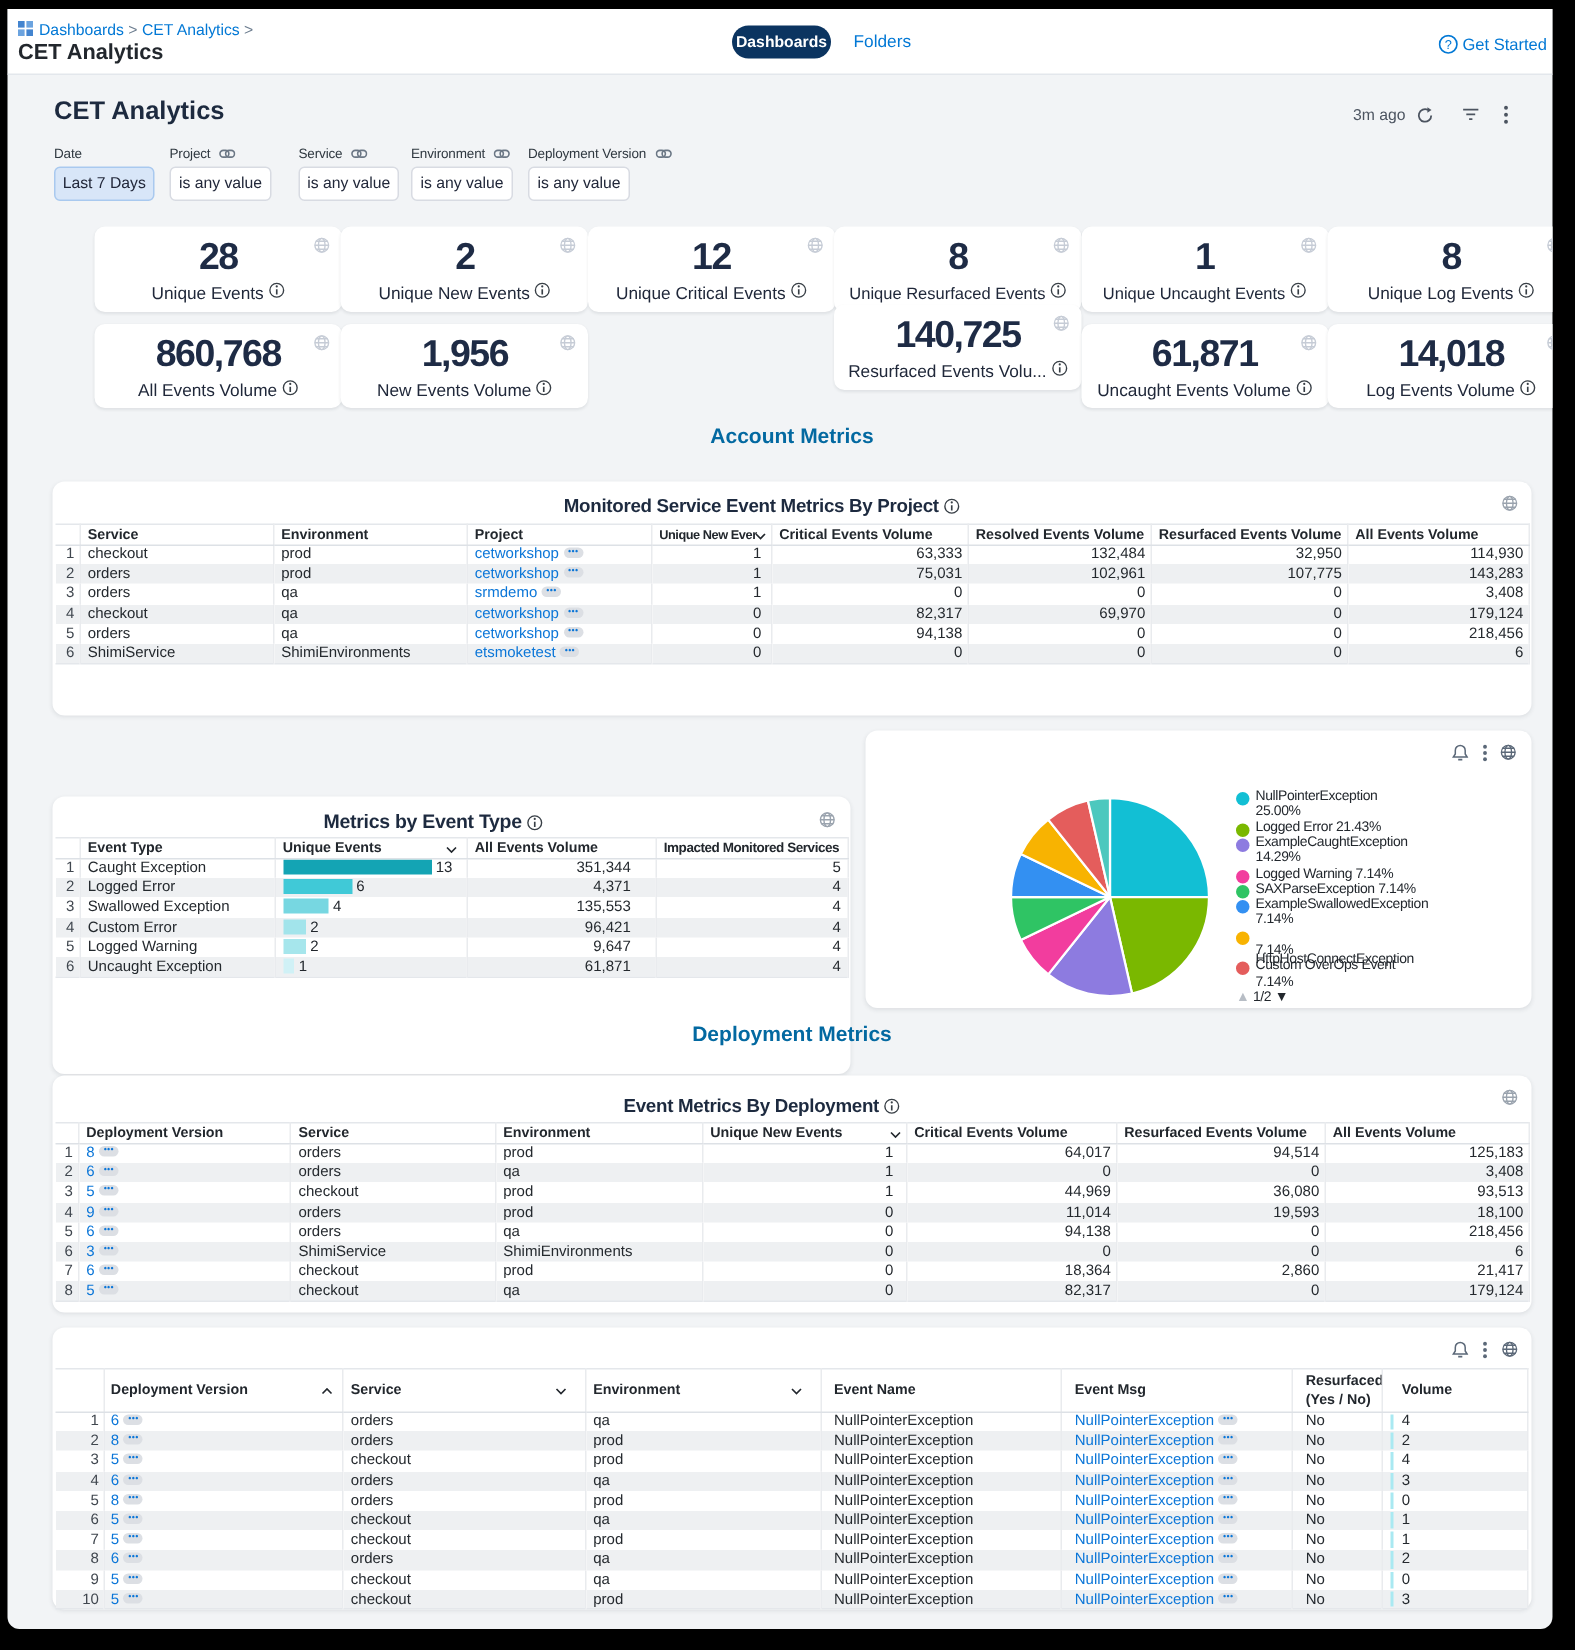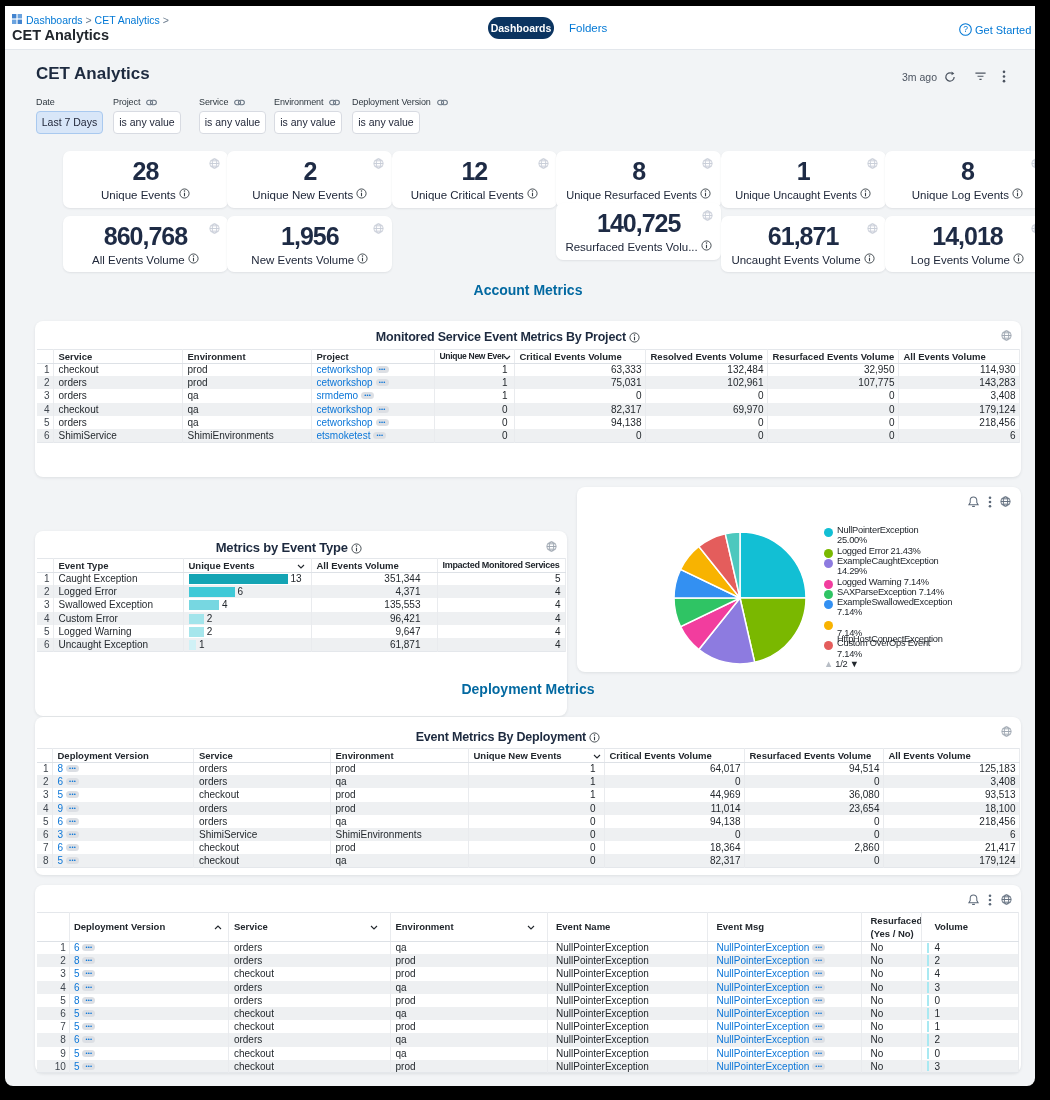--- a/index.html
+++ b/index.html
@@ -624,21 +624,21 @@
             <td class="num">36,080</td>
             <td class="num">93,513</td>
           </tr>
       <tr>
             <td class="rn">4</td>
             <td><span class="lk">9</span><span class="bdg"><i>•••</i></span></td>
             <td>orders</td>
             <td>prod</td>
             <td class="num" style="padding-right:8px">0</td>
             <td class="num">11,014</td>
-            <td class="num">23,654</td>
+            <td class="num">19,593</td>
             <td class="num">18,100</td>
           </tr>
       <tr>
             <td class="rn">5</td>
             <td><span class="lk">6</span><span class="bdg"><i>•••</i></span></td>
             <td>orders</td>
             <td>qa</td>
             <td class="num" style="padding-right:8px">0</td>
             <td class="num">94,138</td>
             <td class="num">0</td>

